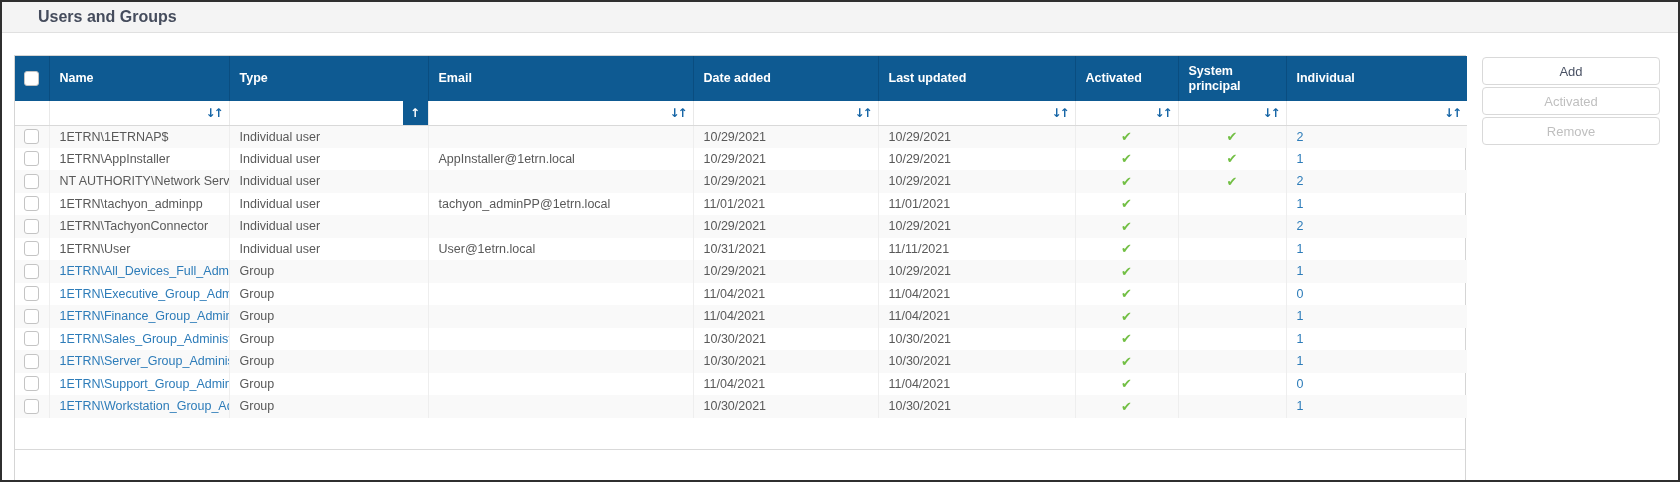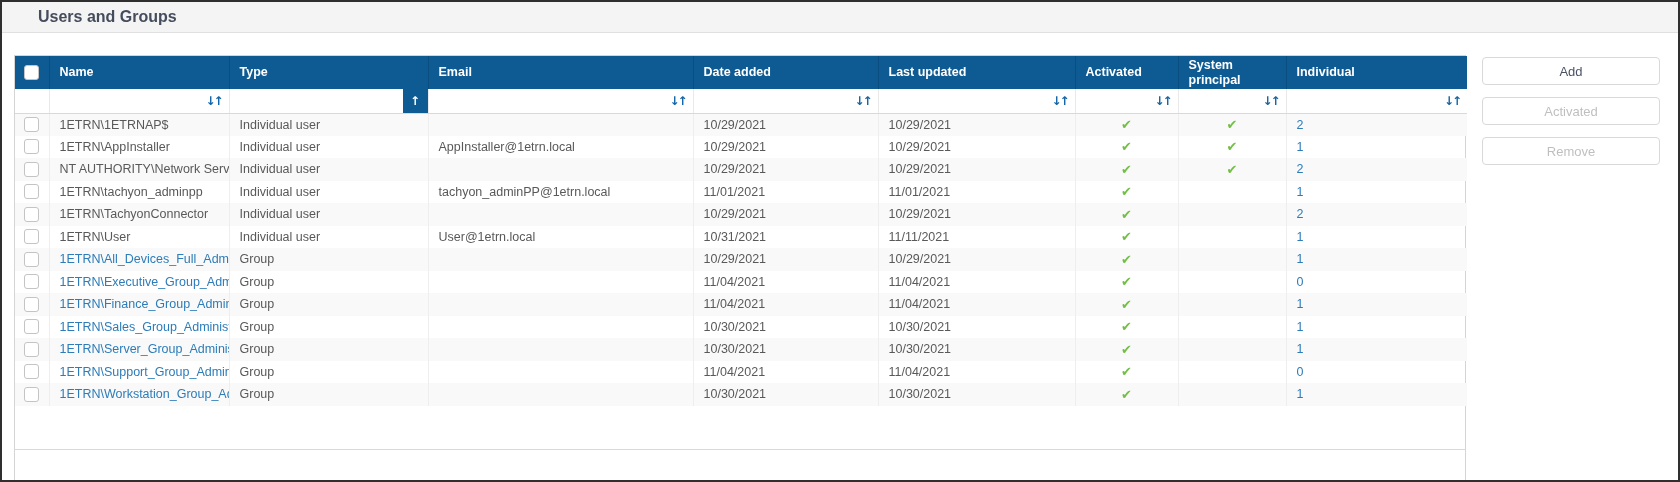--- a/index.html
+++ b/index.html
@@ -8,21 +8,21 @@
             background:#fff; overflow:hidden; }
   
   .titlebar { position:absolute; left:0; right:0; top:0; height:31px; background:#f4f4f4;
               border-bottom:1px solid #e0e0e0; display:flex; align-items:center; padding-left:36px; }
   .titlebar .title { font-size:16px; font-weight:700; color:#454c5c; }
   
   .grid { position:absolute; left:12px; top:53px; width:1452px; bottom:0;
           border:1px solid #d5d5d5; border-bottom:none; background:#fff;
           display:flex; flex-direction:column; }
   table { border-collapse:collapse; table-layout:fixed; width:100%; }
-  thead tr.head { background:#0e5a92; height:33px;padding-left:24px; }
+  thead tr.head { background:#0e5a92; height:45px;padding-left:24px; }
   thead tr.head th { font-weight:700; color:#fff; font-size:12.5px; text-align:left;
                      padding:0 4px 0 10px; border-left:1px solid #0a4d80; vertical-align:middle; line-height:1.15; }
   thead tr.head th:first-child { border-left:none; padding:0; text-align:center; }
   tr.filters { height:24px; }
   tr.filters th { background:#fff; border-left:1px solid #e9e9e9; border-bottom:1px solid #d9d9d9;
                   padding:0; position:relative; }
   tr.filters th:first-child { border-left:none; }
   .sort-idle { position:absolute; right:5px; top:50%; transform:translateY(-50%);
                color:#1565a6; font-weight:700; font-size:12px; letter-spacing:-2px;
                font-family:"DejaVu Sans", sans-serif; cursor:pointer; padding-right:2px; }
@@ -37,21 +37,21 @@
   tbody td.center { text-align:center; padding:0; }
   .check { color:#72bf44; font-weight:700; font-size:13px; font-family:"DejaVu Sans", sans-serif; }
   .hide { visibility:hidden; }
   .link { color:#2d7cb9; cursor:pointer; }
   .checkbox { width:15px; height:15px; background:#fff; border:1px solid #c4c4c4;
               border-radius:3px; margin:0 auto; cursor:pointer; }
   .spacer { flex:1; }
   .pager { height:31px; border-top:1px solid #d9d9d9; background:#fff; }
   
   .actions { position:absolute; left:1480px; top:55px; width:178px;
-             display:flex; flex-direction:column; gap:12px; }
+             display:flex; flex-direction:column; gap:2px; }
   .btn { height:28px; background:#fff; border:1px solid #d9d9d9; border-radius:4px;
          font-size:13px; color:#4a5264; font-family:"Liberation Sans", sans-serif; cursor:pointer; }
   .btn.disabled { color:#bfbfbf; cursor:default; }
 </style>
 </head>
 <body>
 
 <div class="screen">
 
   <div class="titlebar">

